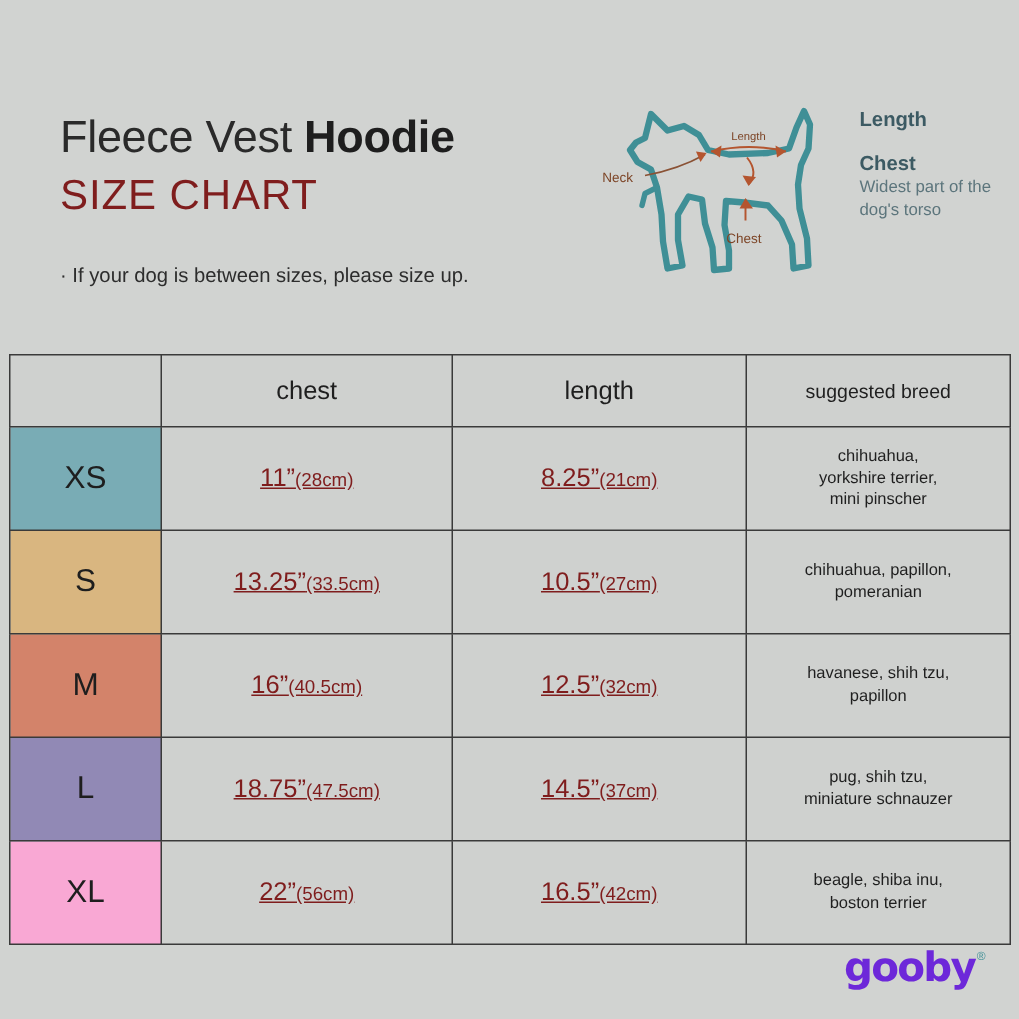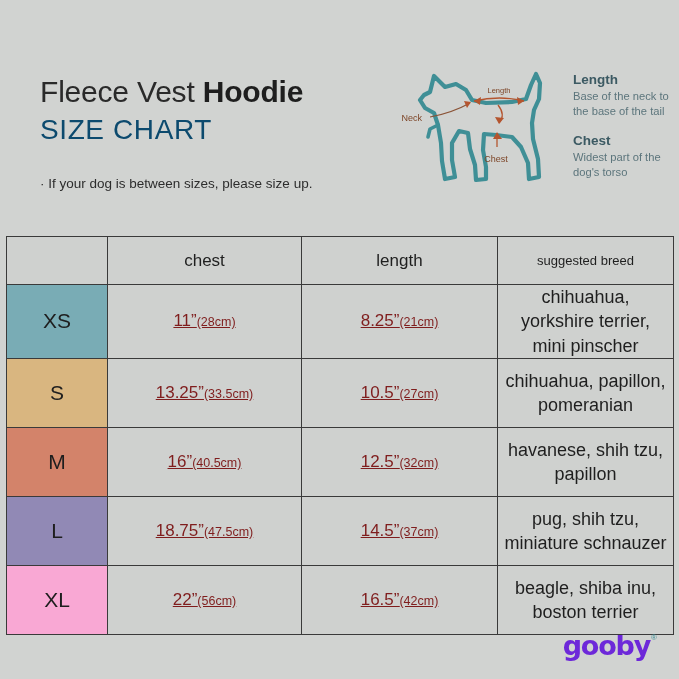--- a/index.html
+++ b/index.html
@@ -36,21 +36,21 @@
     font-weight: 300;
     letter-spacing: -0.2px;
     white-space: nowrap;
   }
   #main-title .bold {
     font-weight: 700;
     color: #1e1e1e;
   }
   #sub-title {
     font-size: 28px;
-    color: #0c4a6e;
+    color: #7f1d1d;
     letter-spacing: 0.6px;
     font-weight: 400;
     margin-top: 6px;
     white-space: nowrap;
   }
   #note-line {
     font-size: 13.5px;
     color: #2d2d2d;
     margin-top: 30px;
     font-weight: 400;
@@ -127,21 +127,21 @@
   }
   td.meas-cell {
     font-size: 17px;
     color: #7f1d1d;
     text-decoration: underline;
   }
   td.meas-cell .metric {
     font-size: 12.5px;
   }
   td.breed-cell {
-    font-size: 18px;
+    font-size: 11px;
     color: #1f1f1f;
     line-height: 1.35;
     padding: 0 6px;
   }
 
   
   #logo {
     position: absolute;
     right: 22px;
     bottom: 18px;
@@ -244,21 +244,20 @@
         <path d="M 97 92 L 97 78" fill="none" stroke="#b4552f" stroke-width="1.3"></path>
         <polygon points="97,77 93,84 102,84" fill="#b4552f"></polygon>
       </g>
       <text x="96" y="107" font-size="9" fill="#7d4527" text-anchor="middle" font-family="Liberation Sans, sans-serif">Chest</text>
     </svg>
   </div>
 
   <div id="legend">
     <div class="legend-group">
       <div class="legend-term">Length</div>
-      <div class="legend-desc">Base of the neck to the base of the tail</div>
     </div>
     <div class="legend-group">
       <div class="legend-term">Chest</div>
       <div class="legend-desc">Widest part of the dog's torso</div>
     </div>
   </div>
 </div>
 
 <table id="size-table">
   <colgroup>

